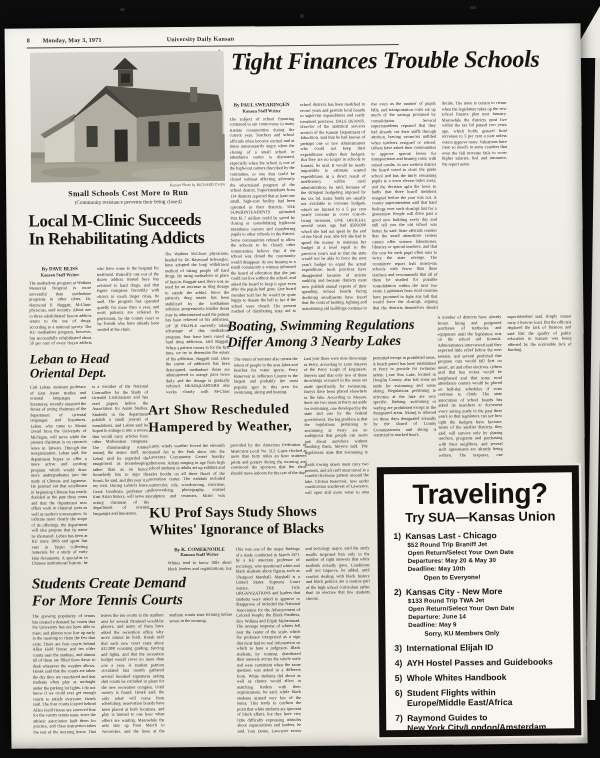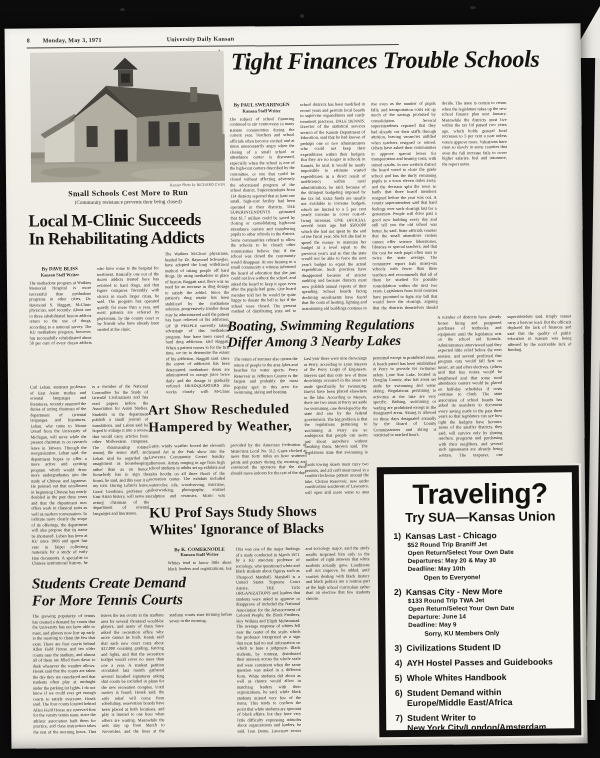--- a/index.html
+++ b/index.html
@@ -124,20 +124,24 @@
       <span style="display:block;">In Rehabilitating Addicts</span>
     </div>
     <div class="abs bd" style="left:22px;top:238px;width:130px;height:84px;column-count:2;">
       <div class="byline">
         <span class="b1">By DAVE BLISS</span>
         <span class="b2">Kansan Staff Writer</span>
       </div><span>The methadone program at Watkins Memorial Hospital is more successful than methadone programs in other cities, Dr. Raymond S. Raggatt, M-Clinic physician, said recently. About one in three rehabilitated heroin addicts return to the use of drugs, according to a national survey. The KU methadone program, however, has successfully rehabilitated about 50 per cent of every dozen addicts who have come to the hospital for treatment. Basically one out of the dozen addicts treated here has returned to hard drugs, and that figure compares favorably with clinics in much larger cities, he said. The program has operated quietly for more than a year, and most patients are referred by physicians, by the county court or by friends who have already been treated at the clinic.</span>
     </div>
     <div class="abs bd" style="left:158px;top:224px;width:64px;height:146px;column-count:1;">The Watkins M-Clinic physicians, headed by Dr. Raymond Schwegler, have adopted the long withdrawal method of taking people off hard drugs. By using methadone in place of heroin, Raggatt said, there was no need for an increase in drug dosage to satisfy the addict. Since the patient's drug intake has been stabilized by the methadone solution, progressively smaller doses may be administered until the patient has been relieved of his addiction. OF 10 PEOPLE currently taking advantage of this methadone program, four have been cured of hard drug addiction, said Raggatt. When a patient comes in for the first time, we try to determine the extent of his addiction, Raggatt said. Once the extent of addiction has been determined, methadone doses are administered in orange juice twice daily and the dosage is gradually reduced. HEADQUARTERS also works closely with M-Clinic physicians in the rehabilitation of hard drug users, said Raggatt. The local organization also provides counseling and companionship for addicts who are undergoing treatment and for their families.</div>
 
+    <div class="abs hl hl-i hl-leb" style="left:22px;top:324px;width:104px;">
+      <span style="display:block;">Leban to Head</span>
+      <span style="display:block;">Oriental Dept.</span>
+    </div>
     <div class="abs bd" style="left:22px;top:356px;width:118px;height:186px;column-count:2;">Carl Leban, assistant professor of East Asian studies and oriental languages and literatures, recently assumed the duties of acting chairman of the department of Oriental languages and literatures. Leban, who came to Mount Oread from the University of Michigan, will serve while the present chairman is on research leave in Taiwan. Through the reorganization, Leban said, the department hopes to offer a more active and exciting program which would draw more undergraduates into the study of Chinese and Japanese. He pointed out that enrollment in beginning Chinese has nearly doubled in the past three years and that the department now offers work in classical texts as well as modern conversation. To indicate more clearly the scope of its offerings, the department will also propose that its name be shortened. Leban has been at KU since 1966 and spent last year in Taipei collecting materials for a study of early Han documents. A specialist in Chinese institutional history, he is a member of the National Committee for the Study of Oriental Civilizations and has read papers before the Association for Asian Studies. Students in the department publish a small journal of translations, and Leban said he hoped to enlarge it into a review that would carry articles from other Midwestern campuses. The chairmanship rotates among the senior staff, and Leban said he regarded the assignment as housekeeping rather than as an honor. Somebody has to sign the forms, he said, and this year it is my turn. During Leban's leave, Grant Goodman, professor of East Asian history, will serve as acting chairman of the department of oriental languages and literatures.</div>
 
     <div class="abs hl hl-i hl-md" style="left:220px;top:292px;width:210px;">
       <span style="display:block;">Boating, Swimming Regulations</span>
       <span style="display:block;">Differ Among 3 Nearby Lakes</span>
     </div>
     <div class="abs bd" style="left:226px;top:330px;width:64px;height:42px;column-count:1;">The return of summer also means the return of people to the area lakes and beaches for water sports. Perry Reservoir in Jefferson County is the largest and probably the most popular spot in this area for swimming, skiing and boating.</div>
     <div class="abs bd" style="left:296px;top:330px;width:132px;height:102px;column-count:2;">Last year there were nine drownings at Perry, according to Lynn Meyers of the Perry Corps of Engineers. Meyers said that only two of these drownings occurred in the areas set aside specifically for swimming. Buoys have been placed elsewhere in the lake. According to Meyers, there are two areas at Perry set aside for swimming, one developed by the state and one by the federal government. The big problem is that the regulations pertaining to swimming at Perry are so ambiguous that people can swim just about anywhere without breaking them, Meyers said. The regulations state that swimming is permitted except in prohibited areas. A beach patrol has been established at Perry to provide for swimmer safety. Lone Star Lake, located in Douglas County, also has areas set aside for swimming and water skiing. Regulations pertaining to activities at the lake are very specific. Bathing, swimming or wading are prohibited except in the designated areas. Skiing is allowed on those days designated annually by the Board of County Commissioners and skiing is restricted to marked hours.</div>
     <div class="abs bd" style="left:296px;top:436px;width:64px;height:36px;column-count:1;">Boats towing skiers must carry two persons, and all craft must travel in a counterclockwise pattern around the lake. Clinton Reservoir, now under construction southwest of Lawrence, will open still more water to area boaters within a few years, Meyers said.</div>
 
@@ -190,46 +194,46 @@
             <div class="tb-detail">$133 Round Trip TWA Jet</div>
             <div class="tb-detail">Open Return/Select Your Own Date</div>
             <div class="tb-detail">Departure: June 14</div>
             <div class="tb-detail">Deadline: May 9</div>
             <div class="tb-foot">Sorry, KU Members Only</div>
           </div>
 
           <div class="tb-item">
             <div class="tb-item-title">
                 <span class="tb-num">3)</span>
-                <span>Civilizations Student ID</span>
+                <span>International Elijah ID</span>
               </div>
           </div>
           <div class="tb-item">
             <div class="tb-item-title">
                 <span class="tb-num">4)</span>
                 <span>AYH Hostel Passes and Guidebooks</span>
               </div>
           </div>
           <div class="tb-item">
             <div class="tb-item-title">
                 <span class="tb-num">5)</span>
                 <span>Whole Whites Handbook</span>
               </div>
           </div>
           <div class="tb-item">
             <div class="tb-item-title">
                 <span class="tb-num">6)</span>
-                <span>Student Demand within</span>
+                <span>Student Flights within</span>
               </div>
             <div class="tb-sub">Europe/Middle East/Africa</div>
           </div>
           <div class="tb-item">
             <div class="tb-item-title">
                 <span class="tb-num">7)</span>
-                <span>Student Writer to</span>
+                <span>Raymond Guides to</span>
               </div>
             <div class="tb-sub">New York City/London/Amsterdam</div>
           </div>
           <div class="tb-item">
             <div class="tb-item-title">
                 <span>Youth/Student Fare Details</span>
               </div>
           </div>
 
         </div>

